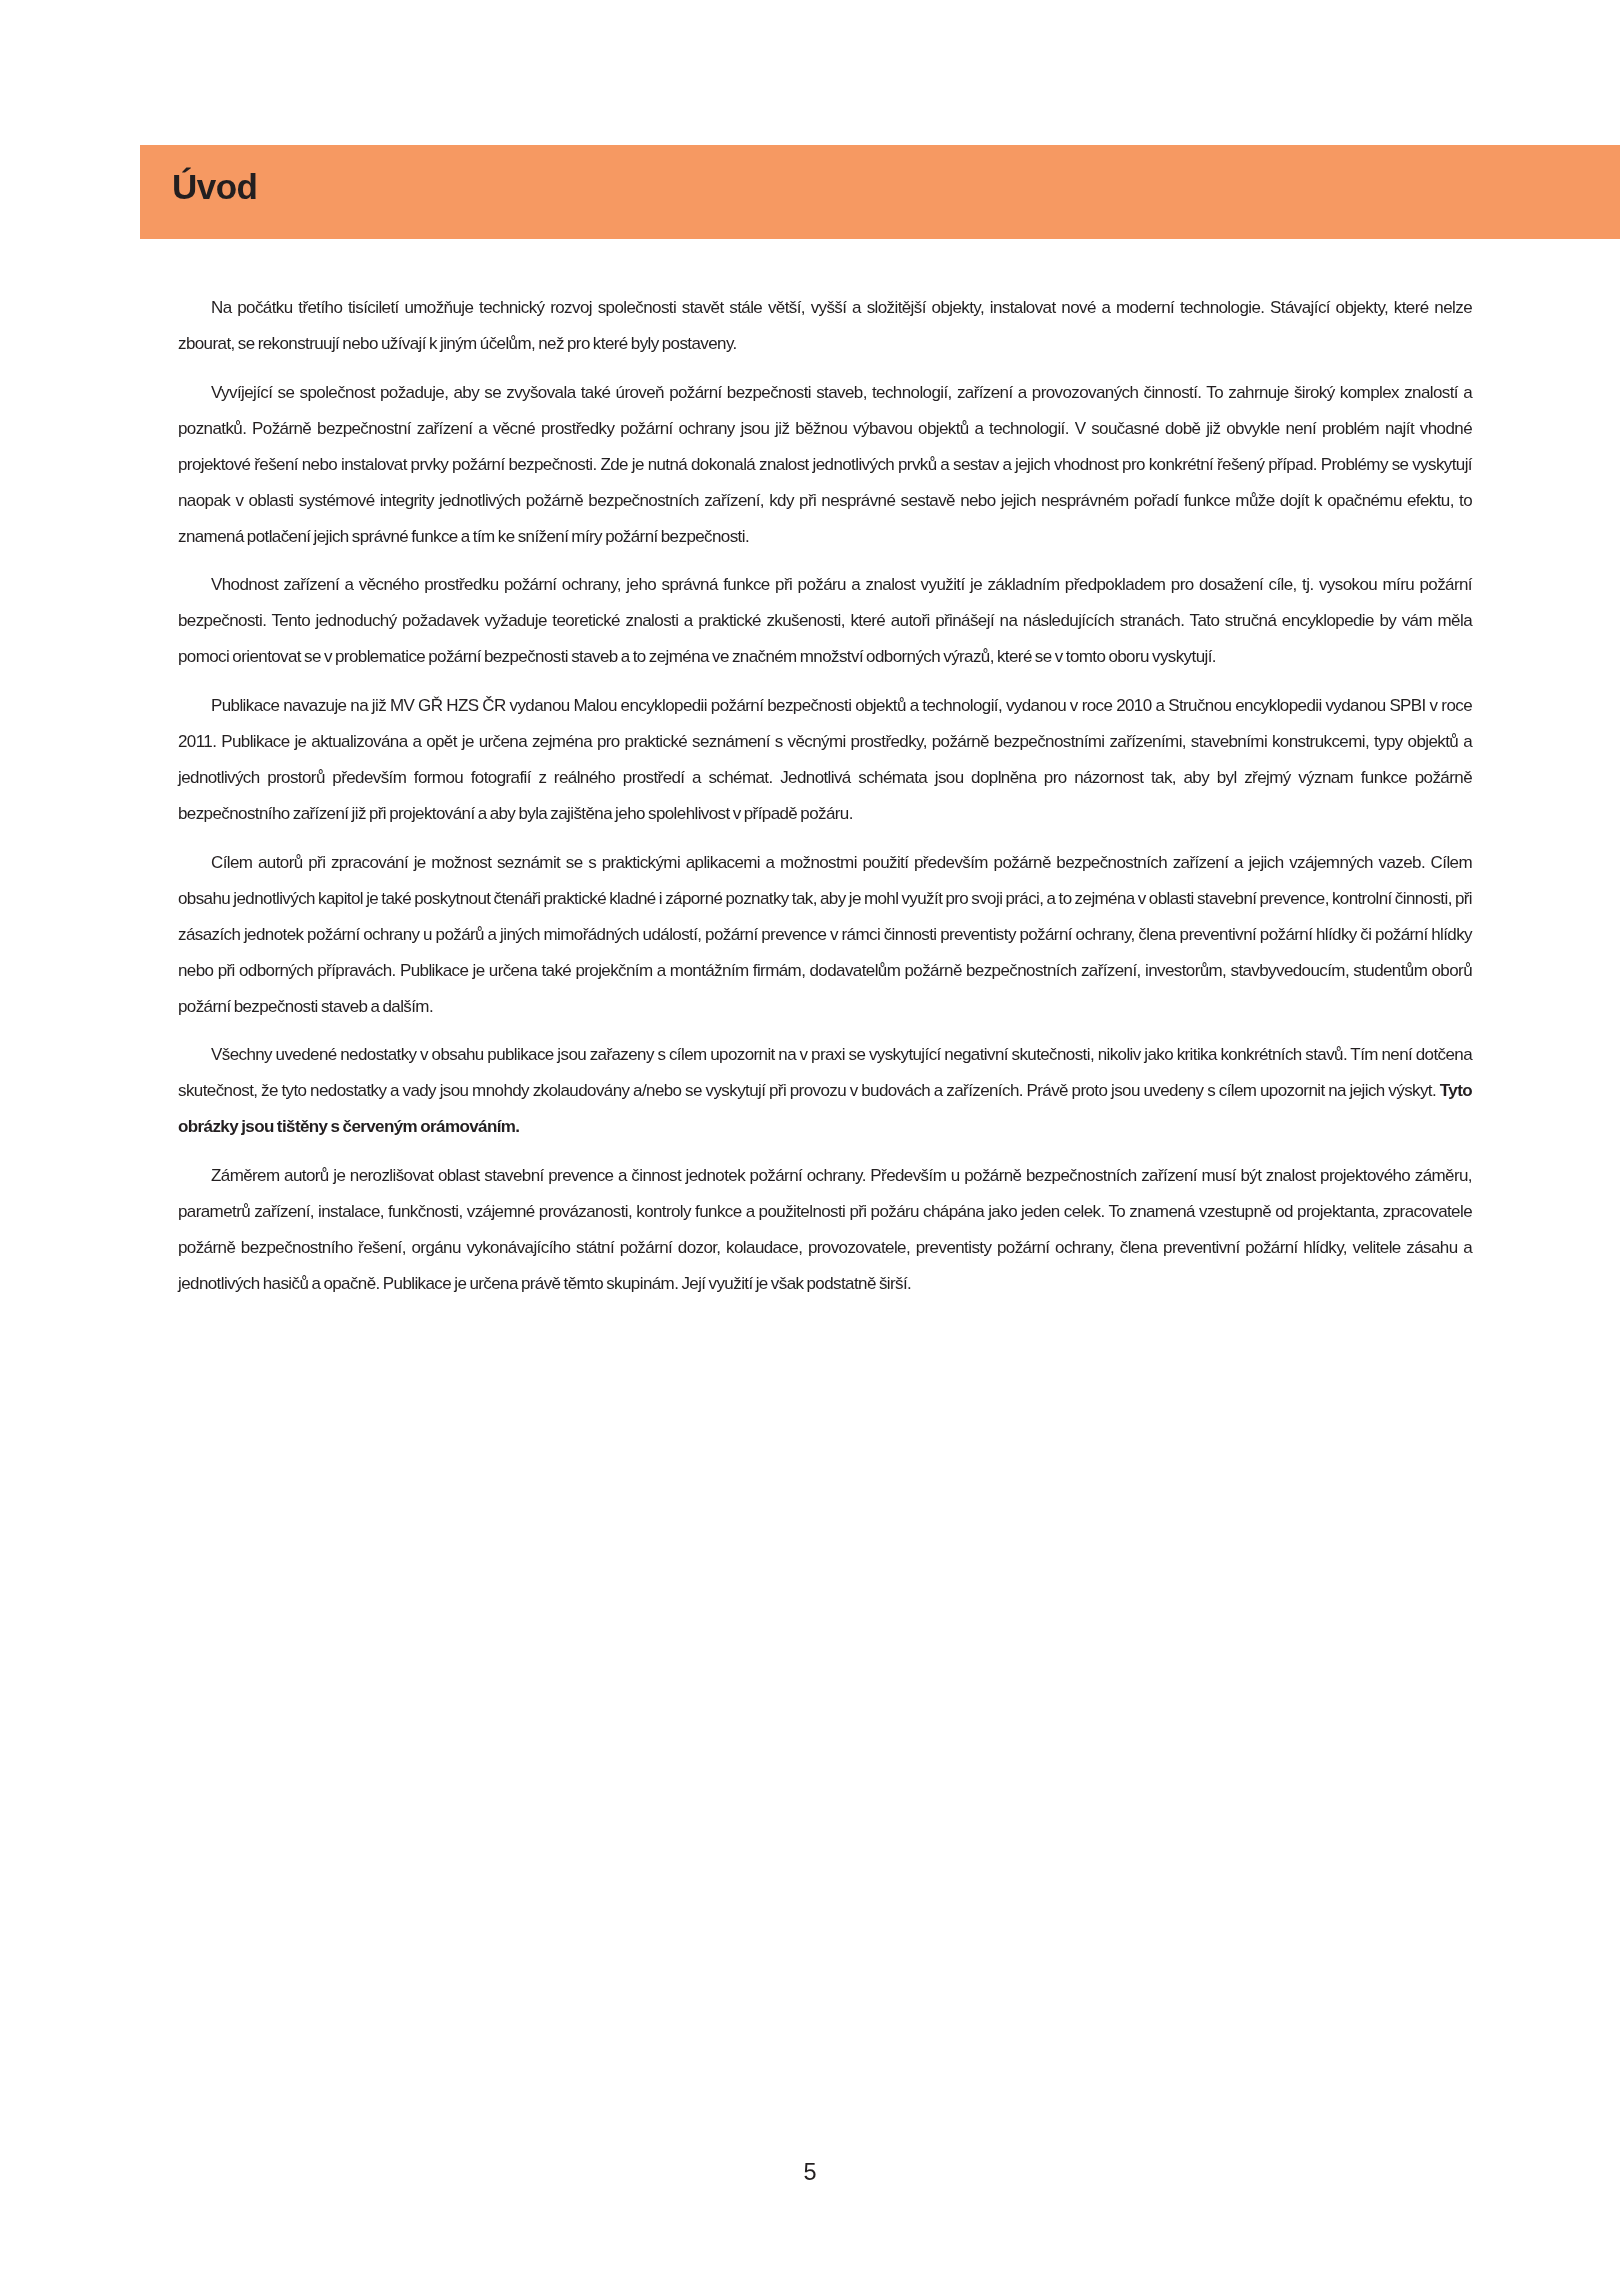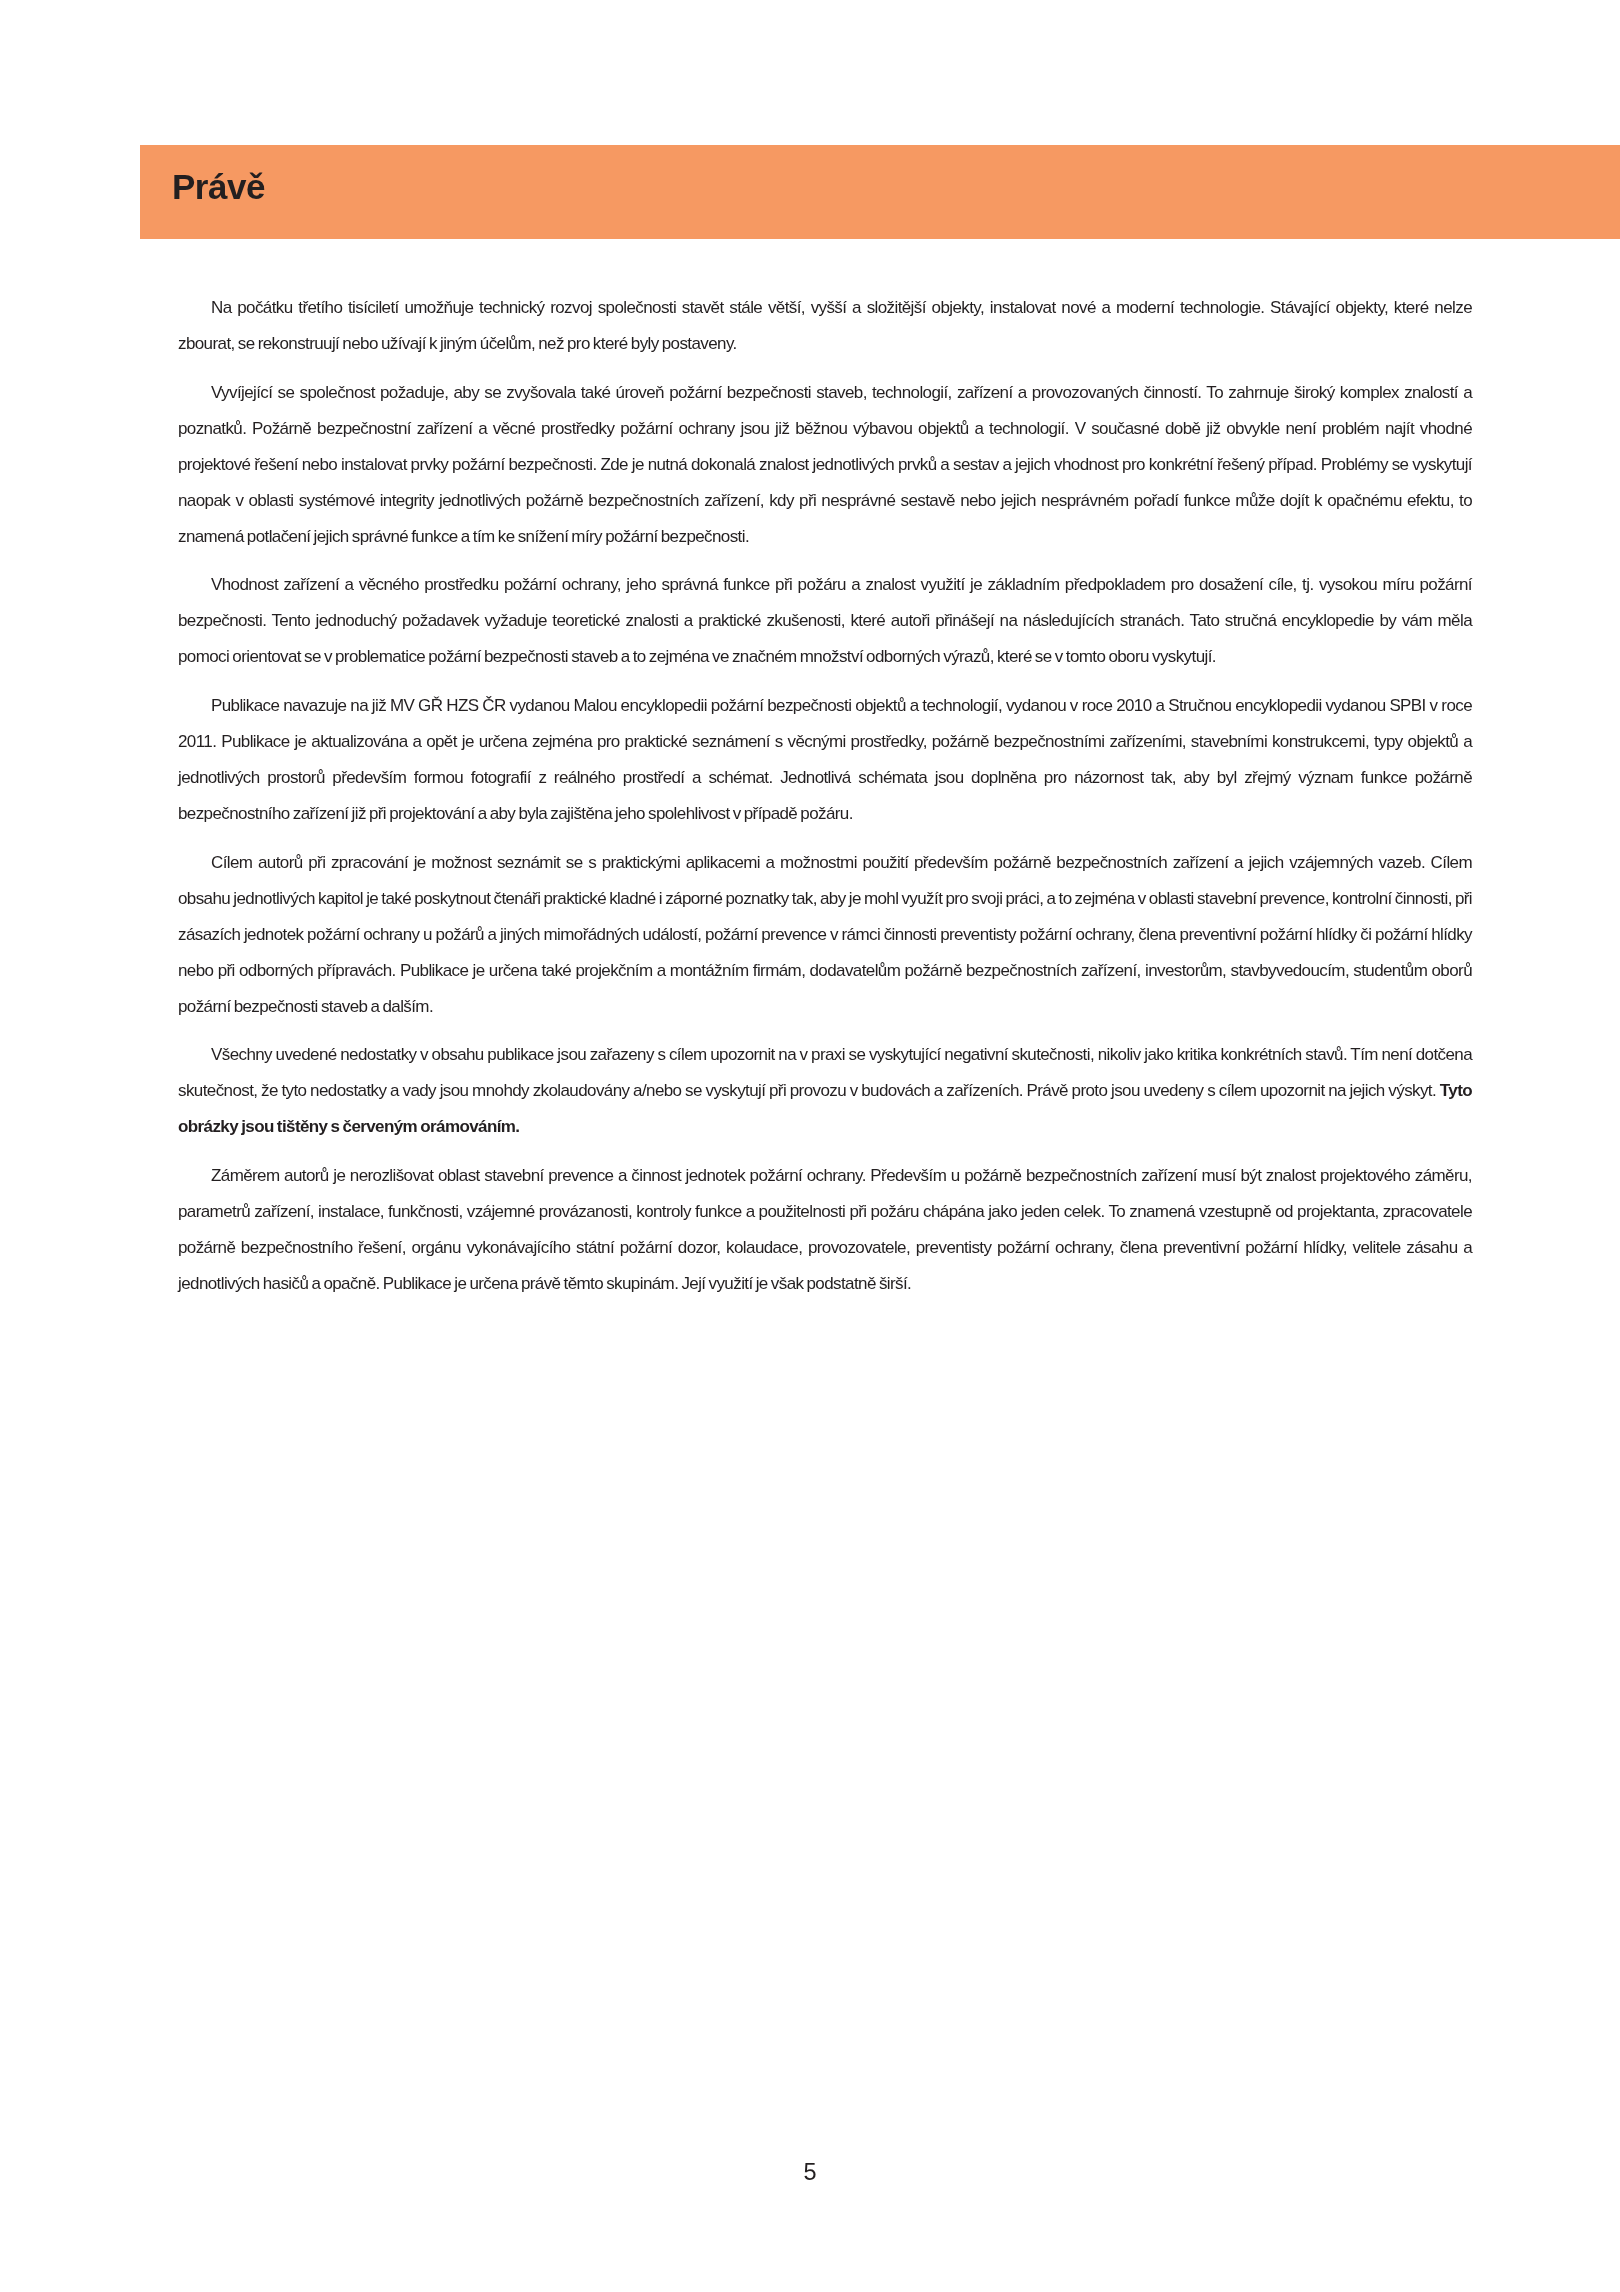--- a/index.html
+++ b/index.html
@@ -13,21 +13,21 @@
   .para { margin: 0 0 12.7px 0; font-size: 17px; line-height: 36px; text-align: justify;
           text-indent: 33px; letter-spacing: -0.6px; word-spacing: -1px; }
   .para strong { font-weight: bold; }
   .page-number { position: absolute; left: 0; width: 1620px; top: 2159px; text-align: center;
                  font-size: 23.5px; }
 </style>
 </head>
 <body>
 
 <div class="header-bar">
-  <div class="header-title">Právě</div>
+  <div class="header-title">Úvod</div>
 </div>
 
 <div class="content">
   <p class="para"><span>Na počátku třetího tisíciletí umožňuje technický rozvoj společnosti stavět stále větší, vyšší a složitější objekty, instalovat nové a moderní technologie. Stávající objekty, které nelze zbourat, se rekonstruují nebo užívají k jiným účelům, než pro které byly postaveny.</span></p>
   <p class="para"><span>Vyvíjející se společnost požaduje, aby se zvyšovala také úroveň požární bezpečnosti staveb, technologií, zařízení a provozovaných činností. To zahrnuje široký komplex znalostí a poznatků. Požárně bezpečnostní zařízení a věcné prostředky požární ochrany jsou již běžnou výbavou objektů a technologií. V současné době již obvykle není problém najít vhodné projektové řešení nebo instalovat prvky požární bezpečnosti. Zde je nutná dokonalá znalost jednotlivých prvků a sestav a jejich vhodnost pro konkrétní řešený případ. Problémy se vyskytují naopak v oblasti systémové integrity jednotlivých požárně bezpečnostních zařízení, kdy při nesprávné sestavě nebo jejich nesprávném pořadí funkce může dojít k opačnému efektu, to znamená potlačení jejich správné funkce a tím ke snížení míry požární bezpečnosti.</span></p>
   <p class="para"><span>Vhodnost zařízení a věcného prostředku požární ochrany, jeho správná funkce při požáru a znalost využití je základním předpokladem pro dosažení cíle, tj. vysokou míru požární bezpečnosti. Tento jednoduchý požadavek vyžaduje teoretické znalosti a praktické zkušenosti, které autoři přinášejí na následujících stranách. Tato stručná encyklopedie by vám měla pomoci orientovat se v problematice požární bezpečnosti staveb a to zejména ve značném množství odborných výrazů, které se v tomto oboru vyskytují.</span></p>
   <p class="para"><span>Publikace navazuje na již MV GŘ HZS ČR vydanou Malou encyklopedii požární bezpečnosti objektů a technologií, vydanou v roce 2010 a Stručnou encyklopedii vydanou SPBI v roce 2011. Publikace je aktualizována a opět je určena zejména pro praktické seznámení s věcnými prostředky, požárně bezpečnostními zařízeními, stavebními konstrukcemi, typy objektů a jednotlivých prostorů především formou fotografií z reálného prostředí a schémat. Jednotlivá schémata jsou doplněna pro názornost tak, aby byl zřejmý význam funkce požárně bezpečnostního zařízení již při projektování a aby byla zajištěna jeho spolehlivost v případě požáru.</span></p>
   <p class="para"><span>Cílem autorů při zpracování je možnost seznámit se s praktickými aplikacemi a možnostmi použití především požárně bezpečnostních zařízení a jejich vzájemných vazeb. Cílem obsahu jednotlivých kapitol je také poskytnout čtenáři praktické kladné i záporné poznatky tak, aby je mohl využít pro svoji práci, a to zejména v oblasti stavební prevence, kontrolní činnosti, při zásazích jednotek požární ochrany u požárů a jiných mimořádných událostí, požární prevence v rámci činnosti preventisty požární ochrany, člena preventivní požární hlídky či požární hlídky nebo při odborných přípravách. Publikace je určena také projekčním a montážním firmám, dodavatelům požárně bezpečnostních zařízení, investorům, stavbyvedoucím, studentům oborů požární bezpečnosti staveb a dalším.</span></p>
   <p class="para"><span>Všechny uvedené nedostatky v obsahu publikace jsou zařazeny s cílem upozornit na v praxi se vyskytující negativní skutečnosti, nikoliv jako kritika konkrétních stavů. Tím není dotčena skutečnost, že tyto nedostatky a vady jsou mnohdy zkolaudovány a/nebo se vyskytují při provozu v budovách a zařízeních. Právě proto jsou uvedeny s cílem upozornit na jejich výskyt. </span><strong>Tyto obrázky jsou tištěny s červeným orámováním.</strong></p>
   <p class="para"><span>Záměrem autorů je nerozlišovat oblast stavební prevence a činnost jednotek požární ochrany. Především u požárně bezpečnostních zařízení musí být znalost projektového záměru, parametrů zařízení, instalace, funkčnosti, vzájemné provázanosti, kontroly funkce a použitelnosti při požáru chápána jako jeden celek. To znamená vzestupně od projektanta, zpracovatele požárně bezpečnostního řešení, orgánu vykonávajícího státní požární dozor, kolaudace, provozovatele, preventisty požární ochrany, člena preventivní požární hlídky, velitele zásahu a jednotlivých hasičů a opačně. Publikace je určena právě těmto skupinám. Její využití je však podstatně širší.</span></p>

